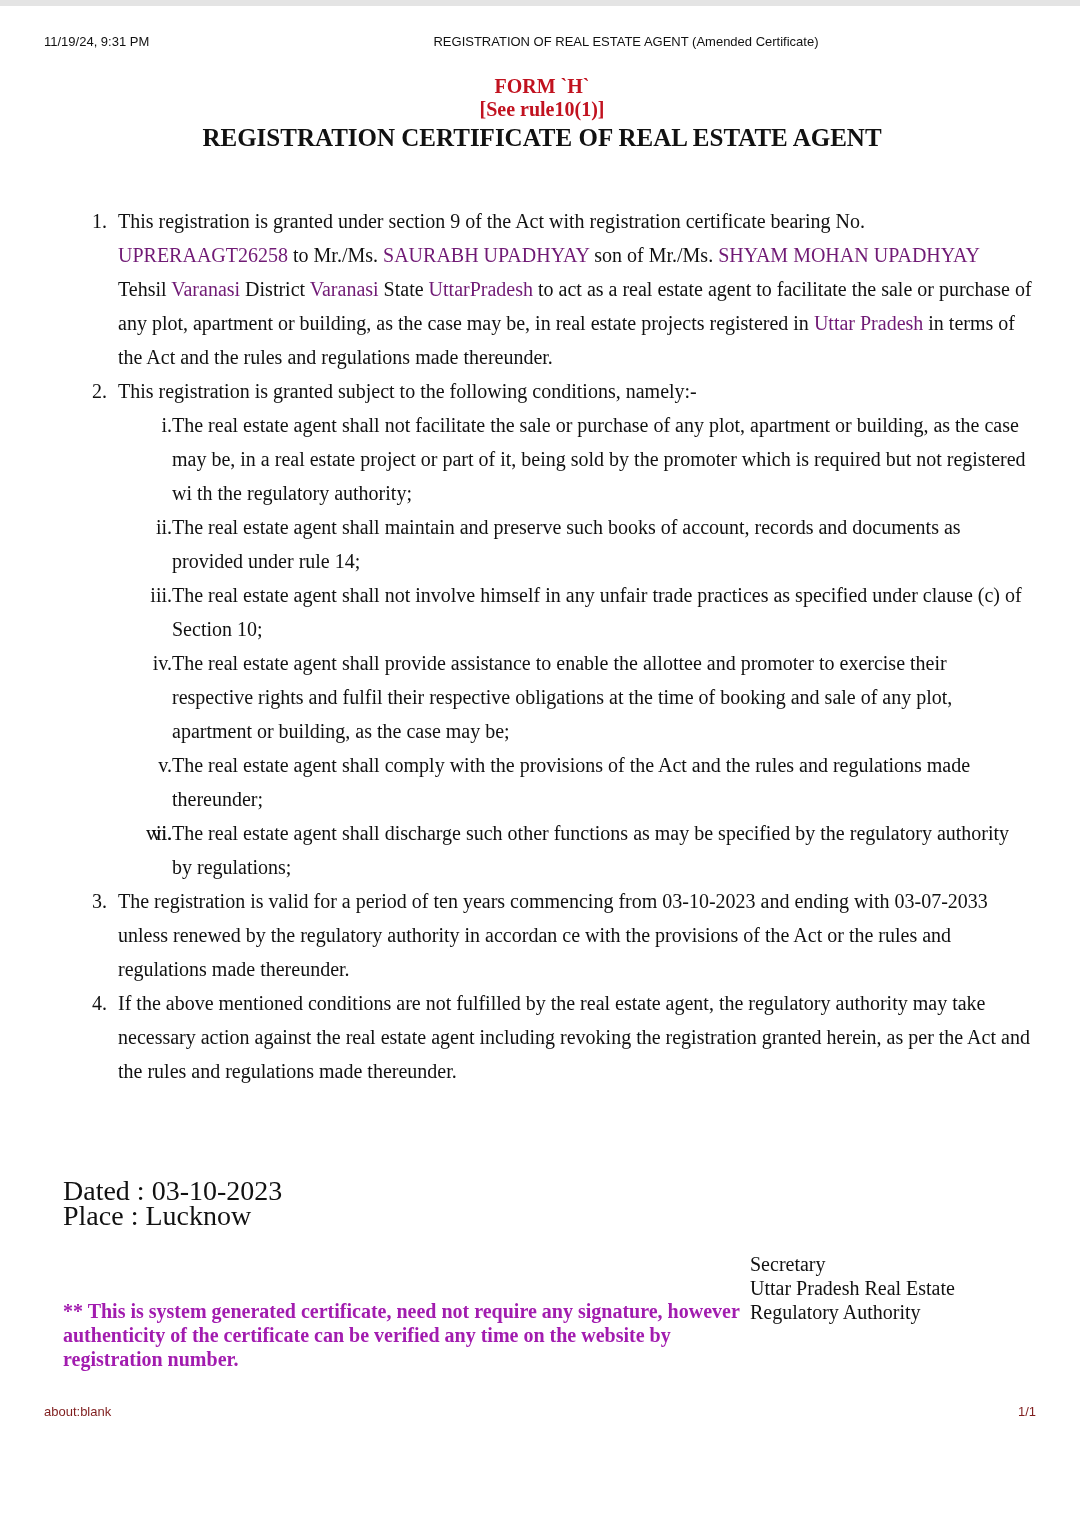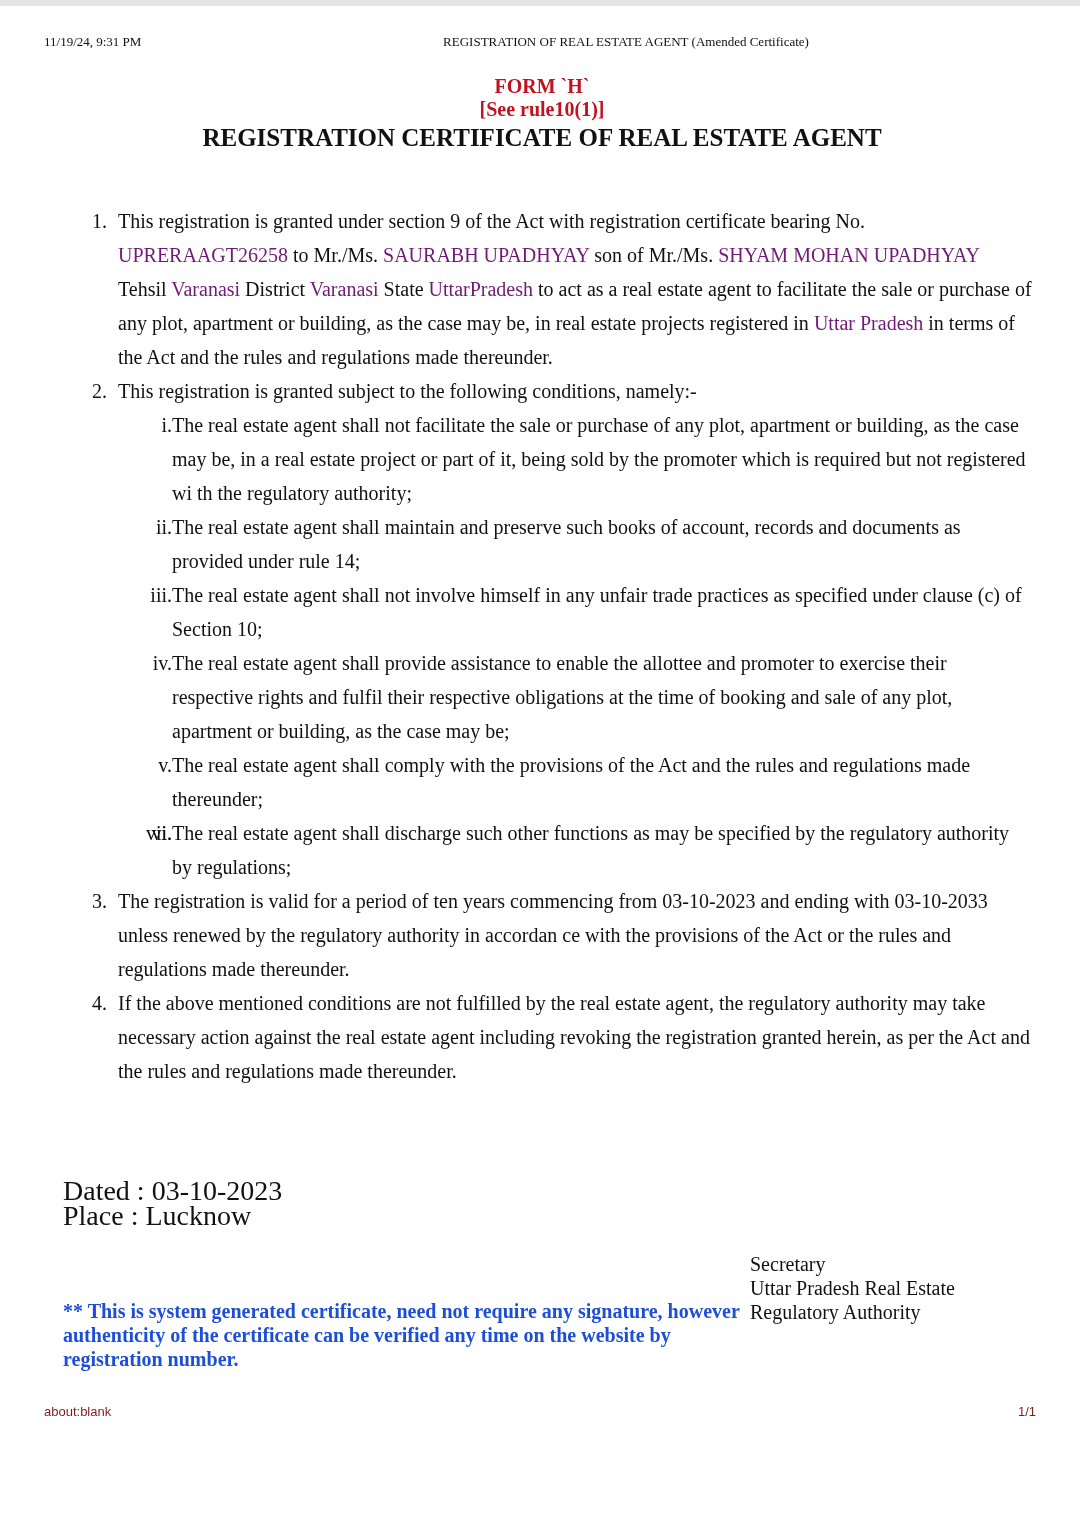--- a/index.html
+++ b/index.html
@@ -1,42 +1,42 @@
 <!DOCTYPE html>
 <html><head>
 <meta charset="utf-8">
 <style>
   html, body { margin: 0; padding: 0; }
   body {
     width: 1080px; height: 1532px; background: #ffffff; position: relative; overflow: hidden;
     font-family: "Liberation Serif", serif; color: #111;
   }
   .topbar { position: absolute; left: 0; top: 0; width: 1080px; height: 6px; background: #e4e4e4; }
-  .hdr { position: absolute; top: 34px; font-family: Liberation Serif, serif; font-size: 13px; color: #111; }
+  .hdr { position: absolute; top: 34px; font-family: Liberation Sans, sans-serif; font-size: 13px; color: #111; }
   .hdr-left { left: 44px; }
   .hdr-center { left: 0; width: 1252px; text-align: center; }
   .ftr { position: absolute; top: 1404px; font-family: "Liberation Sans", sans-serif; font-size: 13px; color: #7f1d1d; }
   .ftr-left { left: 44px; }
   .ftr-right { right: 44px; }
 
   .form-title { position: absolute; top: 74px; left: 0; width: 1084px; text-align: center; color: #c1121f; font-weight: bold; font-size: 20px; line-height: 24px; }
   .form-rule { position: absolute; top: 97px; left: 0; width: 1084px; text-align: center; color: #c1121f; font-weight: bold; font-size: 20px; line-height: 24px; }
   .main-title { position: absolute; top: 123px; left: 0; width: 1084px; text-align: center; font-weight: bold; font-size: 25px; line-height: 30px; color: #111; }
 
   .body { position: absolute; left: 92px; top: 204px; width: 940px; font-size: 20px; line-height: 34px; }
   .item { position: relative; padding-left: 26px; }
   .item .num { position: absolute; left: 0; top: 0; }
   .sub { position: relative; padding-left: 80px; }
   .sub .rn { position: absolute; right: calc(100% - 80px); top: 0; text-align: right; }
   .red { color: #701a75; }
   .b { font-weight: normal; }
 
   .dated { position: absolute; left: 63px; top: 1178px; font-size: 28px; line-height: 25px; }
   .sign { position: absolute; left: 750px; width: 250px; top: 1252px; text-align: left; font-size: 20px; line-height: 24px; }
-  .note { position: absolute; left: 63px; top: 1299px; width: 680px; color: #1d4ed8; font-weight: bold; font-size: 20px; line-height: 24px; }
+  .note { position: absolute; left: 63px; top: 1299px; width: 680px; color: #a21caf; font-weight: bold; font-size: 20px; line-height: 24px; }
 </style>
 </head>
 <body>
 
 <div class="topbar"></div>
 
 <div class="hdr hdr-left">11/19/24, 9:31 PM</div>
 <div class="hdr hdr-center">REGISTRATION OF REAL ESTATE AGENT (Amended Certificate)</div>
 
 <div class="form-title">FORM `H`</div>
@@ -56,21 +56,21 @@
   <div class="sub"><span class="rn">i.</span><span>The real estate agent shall not facilitate the sale or purchase of any plot, apartment or building, as the case may be, in a real estate project or part of it, being sold by the promoter which is required but not registered wi th the regulatory authority;</span></div>
   <div class="sub"><span class="rn">ii.</span><span>The real estate agent shall maintain and preserve such books of account, records and documents as provided under rule 14;</span></div>
   <div class="sub"><span class="rn">iii.</span><span>The real estate agent shall not involve himself in any unfair trade practices as specified under clause (c) of Section 10;</span></div>
   <div class="sub"><span class="rn">iv.</span><span>The real estate agent shall provide assistance to enable the allottee and promoter to exercise their respective rights and fulfil their respective obligations at the time of booking and sale of any plot, apartment or building, as the case may be;</span></div>
   <div class="sub"><span class="rn">v.</span><span>The real estate agent shall comply with the provisions of the Act and the rules and regulations made thereunder;</span></div>
   <div class="sub"><span class="rn">vi.</span></div>
   <div class="sub"><span class="rn">vii.</span><span>The real estate agent shall discharge such other functions as may be specified by the regulatory authority by regulations;</span></div>
 
   <div class="item">
     <span class="num">3.</span>
-    <span>The registration is valid for a period of ten years commencing from </span><span class="b">03-10-2023</span><span> and ending with </span><span class="b">03-10-2033</span><span> unless renewed by the regulatory authority in accordan ce with the provisions of the Act or the rules and regulations made thereunder.</span>
+    <span>The registration is valid for a period of ten years commencing from </span><span class="b">03-10-2023</span><span> and ending with </span><span class="b">03-07-2033</span><span> unless renewed by the regulatory authority in accordan ce with the provisions of the Act or the rules and regulations made thereunder.</span>
   </div>
 
   <div class="item">
     <span class="num">4.</span>
     <span>If the above mentioned conditions are not fulfilled by the real estate agent, the regulatory authority may take necessary action against the real estate agent including revoking the registration granted herein, as per the Act and the rules and regulations made thereunder.</span>
   </div>
 </div>
 
 <div class="dated">
   <div>Dated : 03-10-2023</div>

